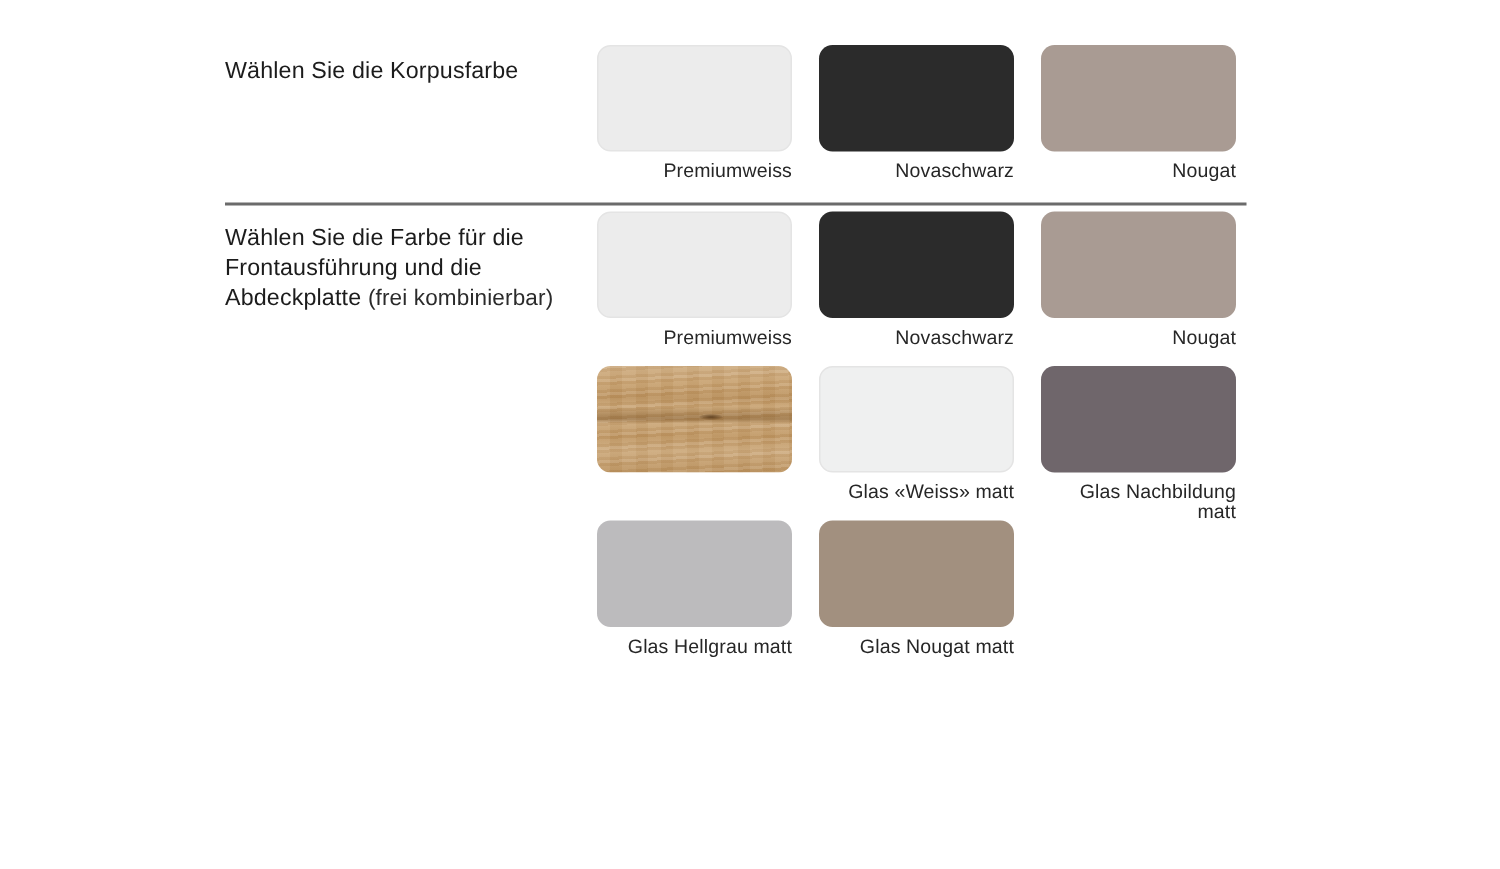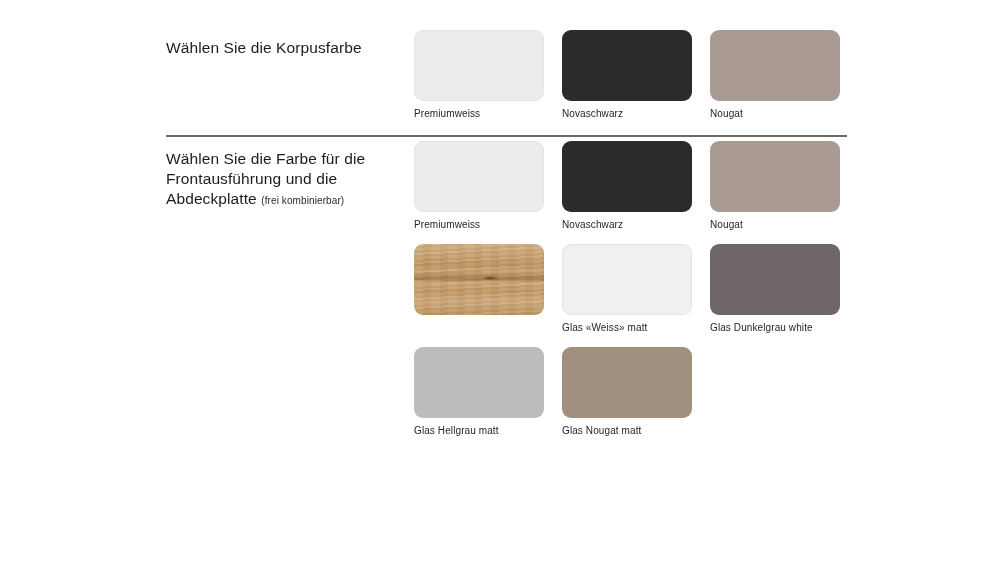--- a/index.html
+++ b/index.html
@@ -10,21 +10,21 @@
   body {
     width: 1000px;
     height: 579px;
     font-family: "Liberation Sans", sans-serif;
     color: #1d1d1d;
     overflow: hidden;
     position: relative;
   }
   .page {
     position: absolute;
-    left: 16px; top: 0;
+    left: 0; top: 0;
     width: 956px;
     height: 579px;
   }
 
   
   .section {
     position: absolute;
     left: 150px;
     width: 700px;
   }
@@ -53,21 +53,21 @@
     padding-top: 8px;
   }
   .heading {
     font-size: 15.5px;
     line-height: 20px;
     font-weight: 400;
     color: #1c1c1c;
     letter-spacing: 0.1px;
   }
   .heading .note {
-    font-size: 10px;
+    font-size: 15px;
     color: #2b2b2b;
     letter-spacing: 0.1px;
     white-space: nowrap;
   }
 
   
   .swatch-grid {
     flex: 1 1 auto;
     display: flex;
     flex-direction: column;
@@ -87,24 +87,25 @@
   .swatch {
     width: 130px;
     height: 71px;
     border-radius: 9px;
     box-sizing: border-box;
     position: relative;
     overflow: hidden;
   }
   .swatch-label {
     margin-top: 7px;
-    font-size: 10px;
+    font-size: 13px;
     line-height: 12.5px;
     color: #262626;
     letter-spacing: 0.1px;
+    text-align: right;
   }
 
   
   .sw-light { border: 1px solid #e4e4e4; }
 
   
   .wood-oak-repro {
     background:
       linear-gradient(180deg,
         rgba(255,255,255,0.16) 0%,
@@ -245,21 +246,21 @@
         <div class="swatch-row">
           <div class="swatch-cell">
             <div class="swatch wood-oak-repro"></div>
           </div>
           <div class="swatch-cell">
             <div class="swatch sw-light" style="background:#eff0f0"></div>
             <div class="swatch-label">Glas «Weiss» matt</div>
           </div>
           <div class="swatch-cell">
             <div class="swatch" style="background:#6f666b"></div>
-            <div class="swatch-label">Glas Dunkelgrau white</div>
+            <div class="swatch-label">Glas Nachbildung matt</div>
           </div>
         </div>
 
         <div class="swatch-row">
           <div class="swatch-cell">
             <div class="swatch" style="background:#bcbbbd"></div>
             <div class="swatch-label">Glas Hellgrau matt</div>
           </div>
           <div class="swatch-cell">
             <div class="swatch" style="background:#a2907f"></div>

